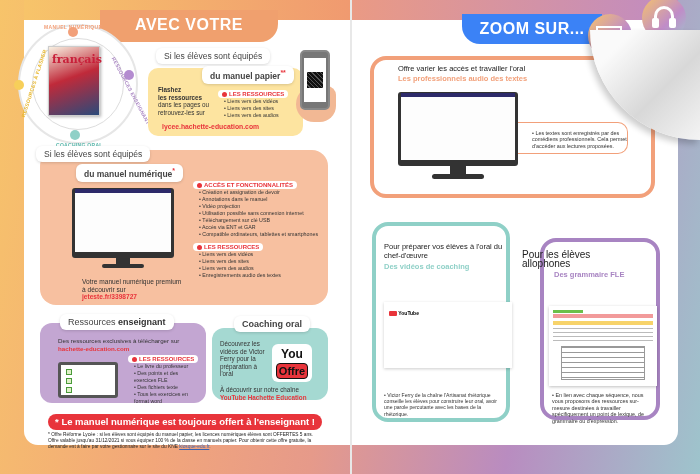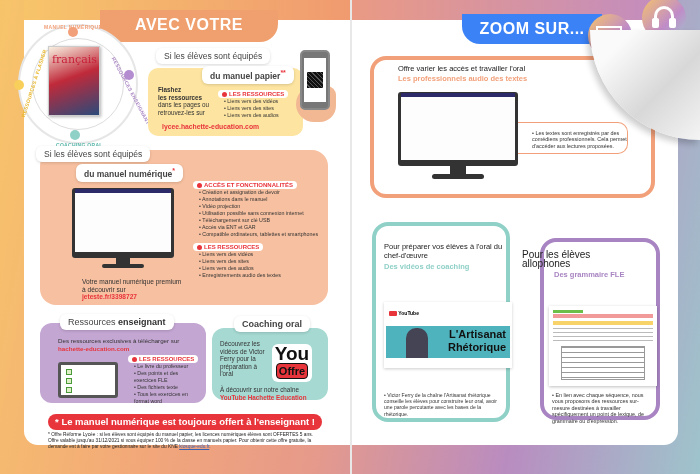--- a/index.html
+++ b/index.html
@@ -12,21 +12,21 @@
 .band-l{position:absolute;left:24px;top:0;width:326px;height:42px;background:linear-gradient(90deg,#f7c46a,#f09a70)}
 .tab-l{position:absolute;left:100px;top:10px;width:178px;height:32px;background:#f0a06e;border-radius:0 0 18px 0}
 .tab-l span,.tab-r span{color:#fff;font-weight:bold;font-size:16px;letter-spacing:0.5px;display:block;text-align:center;line-height:30px}
 .band-r{position:absolute;left:352px;top:0;width:326px;height:20px;background:linear-gradient(90deg,#ea9a84,#c08cc2)}
 .tab-r{position:absolute;left:462px;top:14px;width:140px;height:30px;background:#3b82f6;border-radius:0 0 0 18px}
 .wheel{position:absolute;left:18px;top:24px;width:120px;height:120px;border-radius:50%;border:2px solid #e6e6e6;background:#fff}
 .wheel .inner{position:absolute;left:12px;top:12px;width:92px;height:92px;border-radius:50%;border:1px solid #ddd}
 .dot{position:absolute;width:10px;height:10px;border-radius:50%}
 .wl{position:absolute;font-size:5px;font-weight:bold;letter-spacing:0.3px}
 .book{position:absolute;left:48px;top:46px;width:52px;height:70px;background:linear-gradient(160deg,#f8f0e0,#c02a3a 45%,#2a4a7a);border:1px solid #ccc;box-shadow:1px 1px 3px rgba(0,0,0,.3)}
-.book span{position:absolute;left:3px;top:6px;font-size:11px;font-weight:normal;color:#c8203a;font-family:"DejaVu Serif",serif}
+.book span{position:absolute;left:3px;top:6px;font-size:11px;font-weight:bold;color:#c8203a;font-family:"DejaVu Serif",serif}
 .pill{position:absolute;background:#fff;border-radius:6px;box-shadow:0 1px 3px rgba(0,0,0,.15);font-size:8.5px;color:#444;padding:3px 8px;white-space:nowrap}
 .pill b{color:#333}
 .star{color:#e8343b;font-size:7px;vertical-align:super}
 .paper-box{position:absolute;left:148px;top:68px;width:155px;height:68px;background:#fde4a0;border-radius:10px}
 .txt{position:absolute;font-size:6.3px;line-height:7.5px;color:#333}
 .red{color:#e8343b;font-weight:bold}
 .tag{display:inline-block;background:#fff;color:#e8343b;font-weight:bold;font-size:6px;padding:0 4px;border-radius:5px;line-height:8px}
 .tag:before{content:"";display:inline-block;width:5px;height:5px;border-radius:50%;background:#e8343b;margin-right:2px;vertical-align:-0.5px}
 ul.lst{list-style:none;font-size:5.3px;line-height:7px;color:#333}
 ul.lst li:before{content:"• "}
@@ -35,21 +35,21 @@
 .phone .qr{position:absolute;left:3px;top:14px;width:16px;height:16px;background:repeating-linear-gradient(45deg,#111 0 2px,#555 2px 3px)}
 .hand{position:absolute;left:296px;top:86px;width:40px;height:36px;background:#f2b894;border-radius:20px 10px 18px 20px}
 .num-box{position:absolute;left:40px;top:150px;width:288px;height:155px;background:#f7c0a0;border-radius:16px}
 .monitor{position:absolute;background:#333;border-radius:3px}
 .monitor .s{position:absolute;left:3px;top:5px;right:3px;bottom:6px;background:#fdfdfd}
 .monitor .bar{position:absolute;left:3px;top:1px;right:3px;height:4px;background:#2d2a6a}
 .stand{position:absolute;background:#333}
 .ens-box{position:absolute;left:40px;top:323px;width:166px;height:80px;background:#c3a6d2;border-radius:12px}
 .coach-box{position:absolute;left:212px;top:328px;width:116px;height:72px;background:#a5d9d2;border-radius:12px}
 .yt{position:absolute;left:272px;top:344px;width:40px;height:38px;background:#fff;border-radius:6px;text-align:center}
-.yt .you{font-size:19px;font-weight:bold;color:#111;line-height:14px;margin-top:3px}
+.yt .you{font-size:12px;font-weight:bold;color:#111;line-height:14px;margin-top:3px}
 .yt .tube{display:inline-block;background:#e8343b;color:#111;font-weight:bold;font-size:11px;border-radius:4px;padding:0 2px;line-height:14px;border:1px solid #111}
 .banner{position:absolute;left:48px;top:414px;width:274px;height:16px;background:#e8343b;border-radius:9px;color:#fff;font-weight:bold;font-size:9.5px;text-align:center;line-height:16px}
 .foot{position:absolute;left:48px;top:432px;width:274px;font-size:4.8px;line-height:5.8px;color:#222}
 .foot a{color:#3a62b0;text-decoration:underline}
 .rbox{position:absolute;background:#fff;border-radius:16px}
 .rb1{left:370px;top:56px;width:285px;height:142px;border:4px solid #f2a07a}
 .rb2{left:372px;top:222px;width:138px;height:200px;border:4px solid #8fd0c7}
 .rb3{left:540px;top:238px;width:120px;height:182px;border:4px solid #a884c2}
 .h{font-size:7.5px;color:#222;line-height:9px}
 .sub{font-size:7.5px;font-weight:bold;line-height:10px}
@@ -201,24 +201,20 @@
 <div class="stand" style="left:450px;top:166px;width:16px;height:8px"></div>
 <div class="stand" style="left:432px;top:174px;width:52px;height:5px;border-radius:3px"></div>
 <div style="position:absolute;left:518px;top:122px;width:110px;height:32px;border:1px solid #f2a07a;border-left:none;border-radius:0 10px 10px 0"></div>
 <div class="txt" style="left:532px;top:130px;width:96px;font-size:5.4px;line-height:6.4px">• <span>Les textes sont enregistrés par des comédiens professionnels. Cela permet d'accéder aux lectures proposées.</span></div>
 
 <div class="rbox rb2"></div>
 <div class="h" style="position:absolute;left:384px;top:242px;width:120px">Pour préparer vos élèves à l'oral du chef-d'œuvre</div>
 <div class="sub" style="position:absolute;left:384px;top:262px;color:#8fd0c7">Des vidéos de coaching</div>
 <div class="yt-card">
   <div style="position:absolute;left:5px;top:8px;font-size:5px;font-weight:bold"><span style="display:inline-block;width:8px;height:5px;background:#e8343b;border-radius:1px;vertical-align:-1px"></span> <span>YouTube</span></div>
-  <div style="position:absolute;left:2px;top:24px;width:124px;height:32px;background:#4fb3bd">
-    <div style="position:absolute;left:20px;top:2px;width:22px;height:30px;background:#445;border-radius:10px 10px 0 0"></div>
-    <div style="position:absolute;left:52px;top:2px;font-size:11px;font-weight:bold;color:#111;line-height:13px;text-align:right;width:68px"><span>L'Artisanat</span><br><span>Rhétorique</span></div>
-  </div>
 </div>
 <div class="txt" style="left:384px;top:392px;width:120px;font-size:5.1px;line-height:6.2px">• <span>Victor Ferry de la chaîne l'Artisanat rhétorique conseille les élèves pour construire leur oral, avoir une parole percutante avec les bases de la rhétorique.</span></div>
 
 <div class="rbox rb3"></div>
 <div class="h" style="position:absolute;left:522px;top:250px;width:90px;font-size:10px">Pour les élèves allophones</div>
 <div class="sub" style="position:absolute;left:554px;top:270px;color:#a884c2">Des grammaire FLE</div>
 <div class="fle-card">
   <div style="position:absolute;left:4px;top:4px;width:30px;height:3px;background:#6cc04a"></div>
   <div style="position:absolute;left:4px;top:8px;width:100px;height:4px;background:#f29a9a"></div>
   <div style="position:absolute;left:4px;top:15px;width:100px;height:4px;background:#f7d36a"></div>

